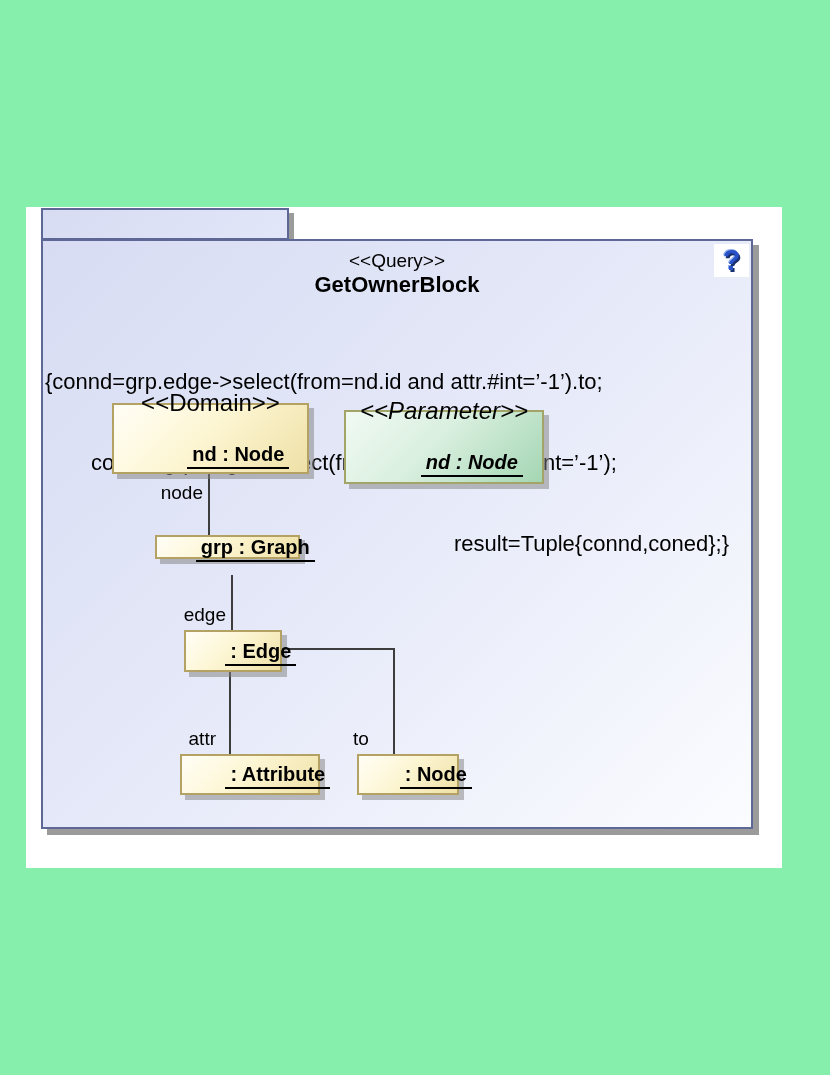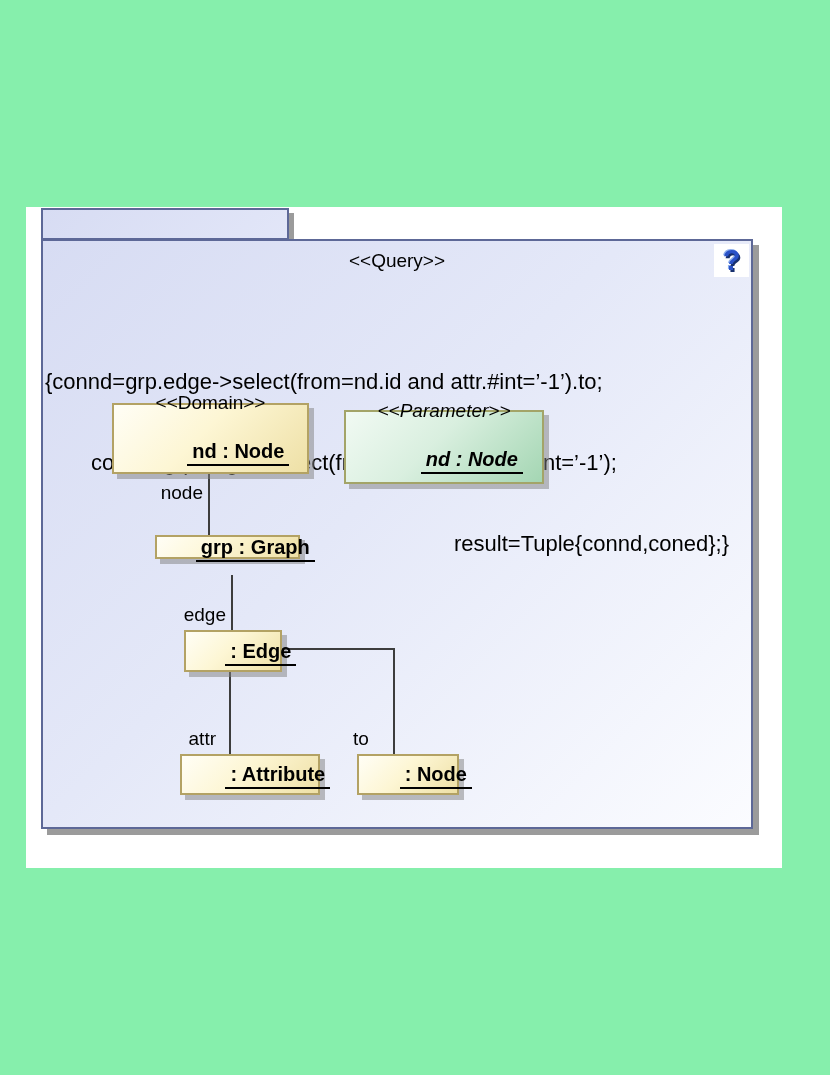--- a/index.html
+++ b/index.html
@@ -86,21 +86,21 @@
     flex-direction: column;
     justify-content: center;
     align-items: center;
   }
   .obox.green {
     border-color: var(--green-border);
     background: linear-gradient(135deg, var(--green-start) 0%, #d9efdf 45%, var(--green-end) 100%);
     font-style: italic;
   }
   .obox .stereo {
-    font-size: 19px;
+    font-size: 24px;
     white-space: pre;
     margin-bottom: 3px;
   }
   .obox .oname {
     font-size: 20px;
     font-weight: bold;
     white-space: pre;
   }
   .obox .oname .u {
     border-bottom: 2px solid #000;
@@ -120,20 +120,21 @@
 <body>
 
 <div class="screen">
   <div class="page">
 
     <div class="tab"></div>
 
     <div class="panel">
 
       <div class="stereo-line">&lt;&lt;Query&gt;&gt;</div>
+      <div class="title-line">GetOwnerBlock</div>
 
       <div class="expr">
         <div class="l1">{connd=grp.edge-&gt;select(from=nd.id and attr.#int=’-1’).to;</div>
         <div class="l2">coned=grp.edge-&gt;select(from=nd.id and attr.#int=’-1’);</div>
         <div class="l3">result=Tuple{connd,coned};}</div>
       </div>
 
       <div class="help-btn">
         <span class="q">?</span>
       </div>

